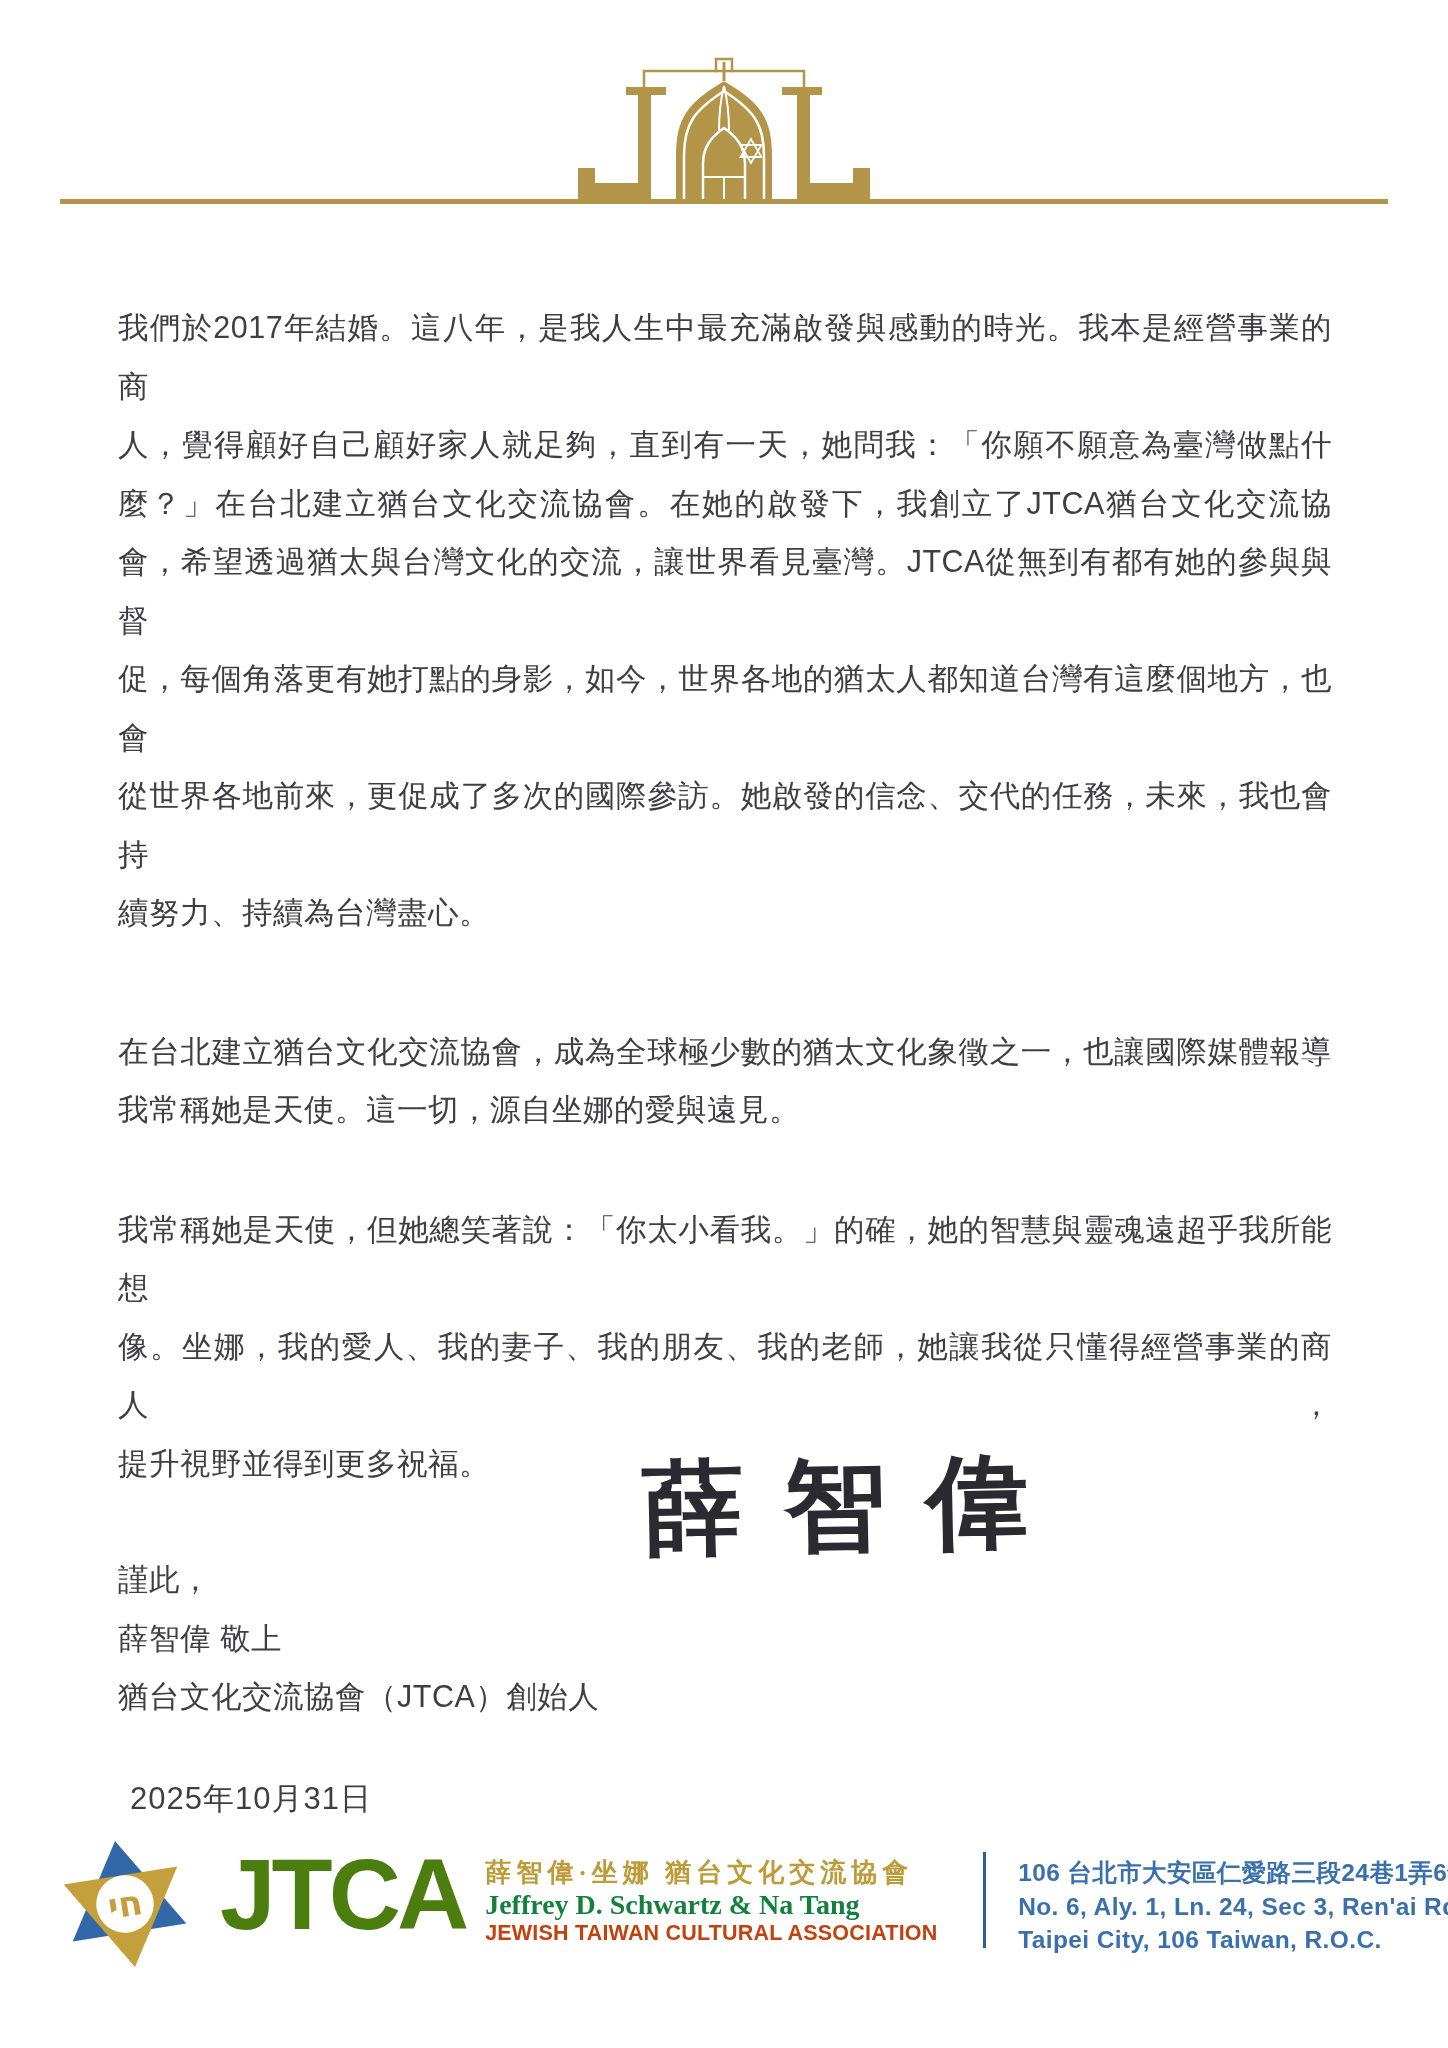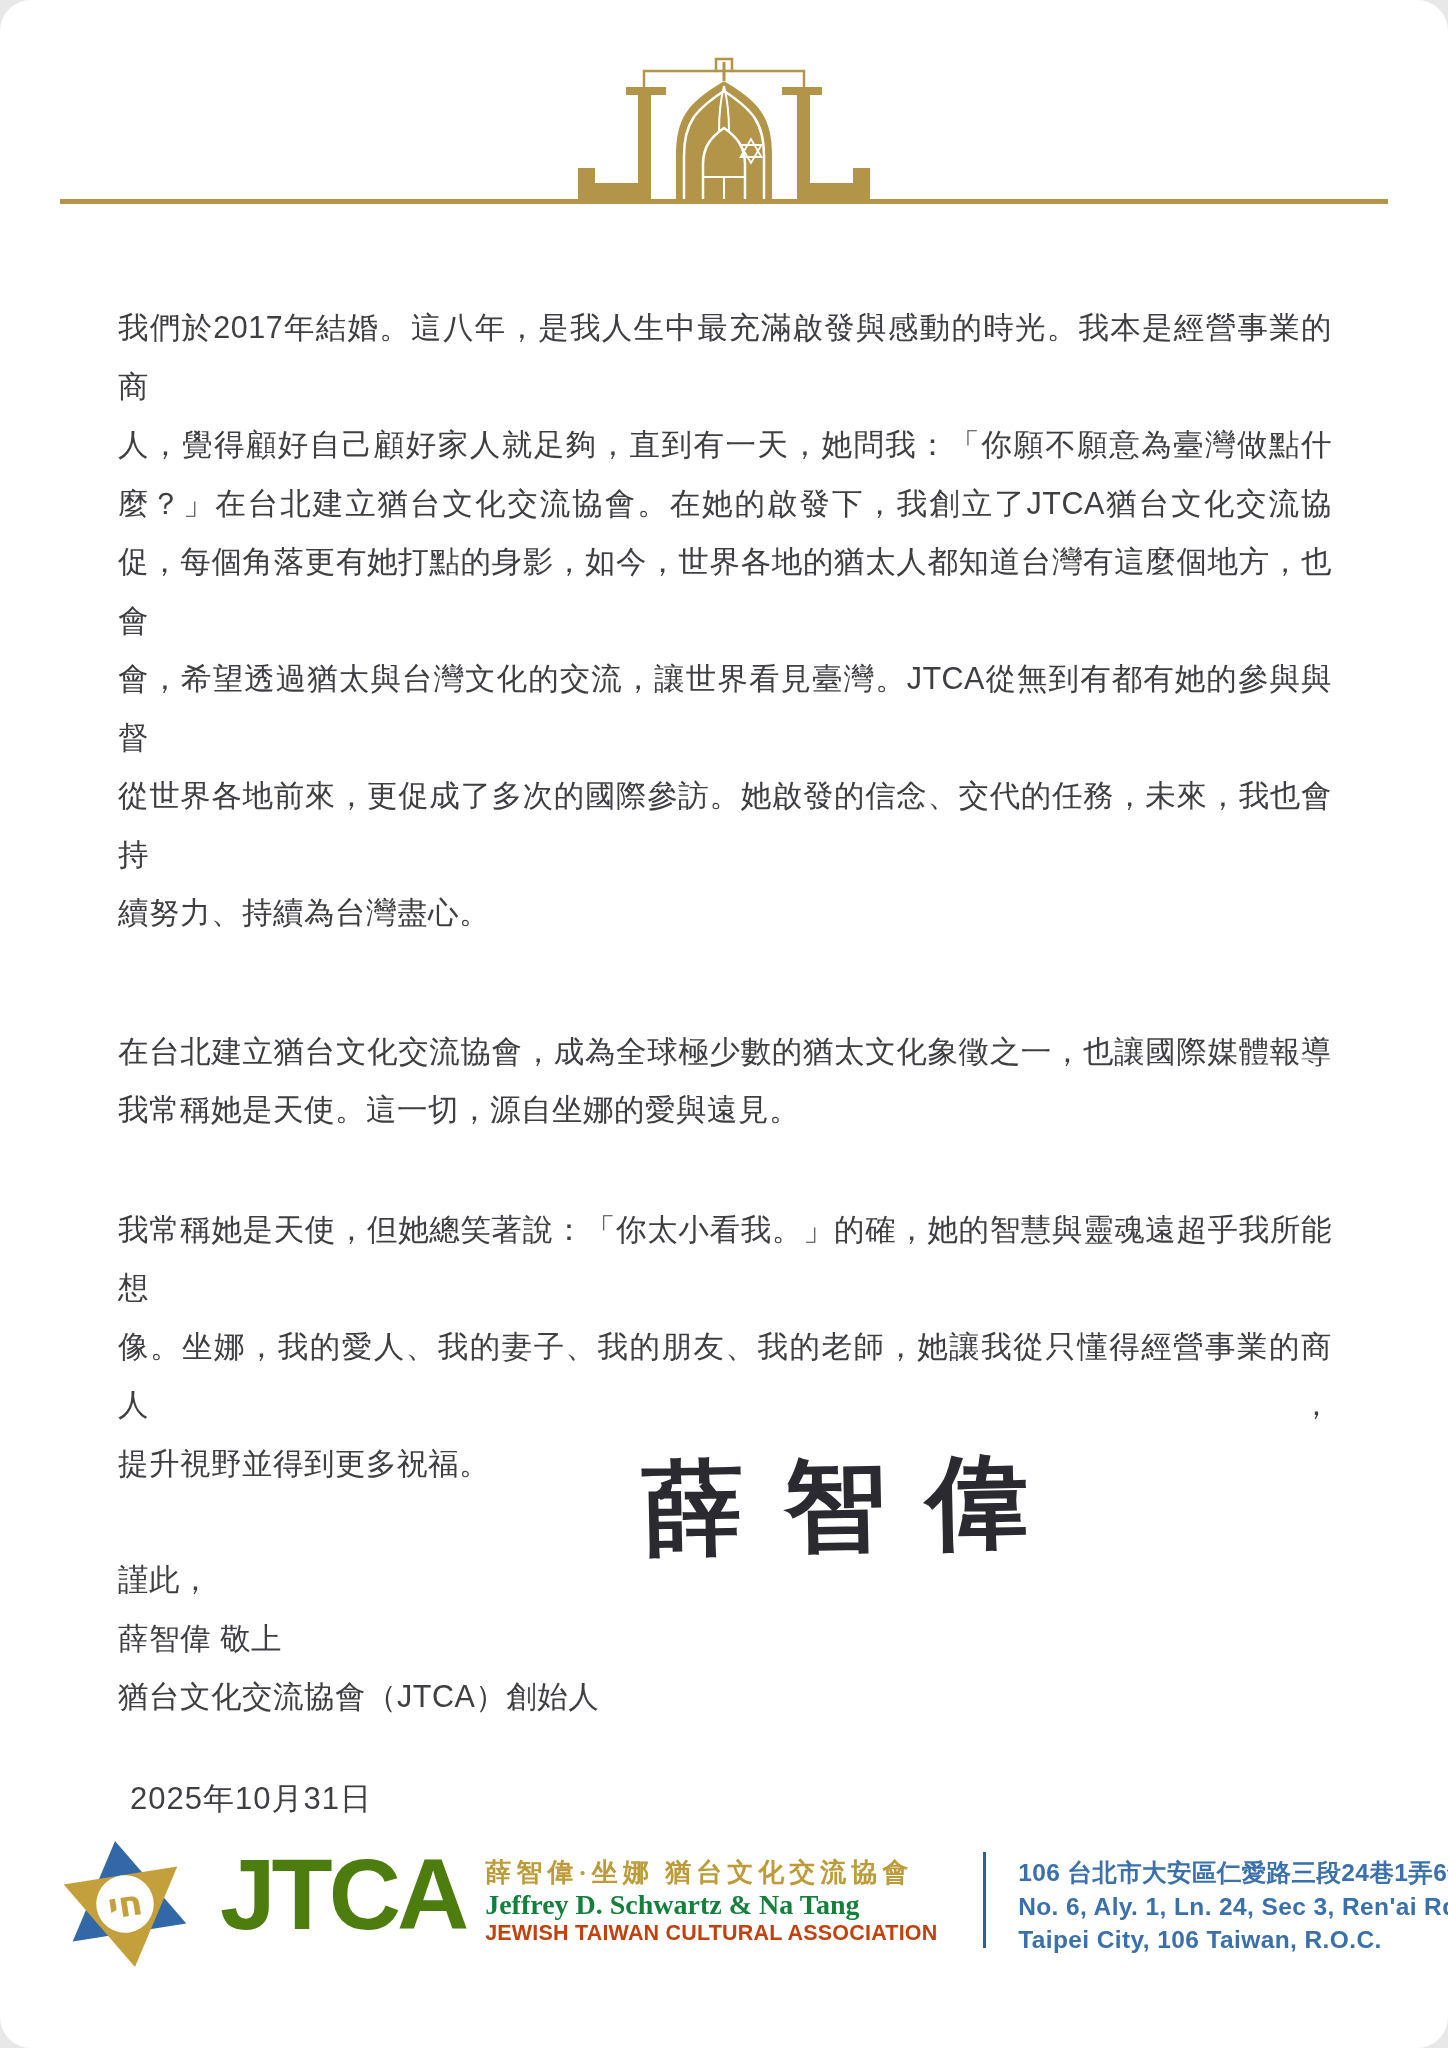--- a/index.html
+++ b/index.html
@@ -4,21 +4,20 @@
 <style>
   html,body{margin:0;padding:0;background:#e8e8e8;}
   .page{
     position:relative;
     width:1448px;height:2048px;
     margin:0 auto;
     background:#ffffff;
     overflow:hidden;
     font-family:"Liberation Sans",sans-serif;
     color:#3f3f43;
-    border-radius:31px;
   }
   
   .emblem{position:absolute;left:574px;top:56px;width:300px;height:148px;}
   .topline{position:absolute;left:60px;top:199px;width:1328px;height:5px;background:#b3954a;}
   
   .content{position:absolute;left:118px;top:298px;width:1214px;}
   .para{font-size:30.5px;line-height:58.5px;letter-spacing:0.5px;}
   .jline{text-align:justify;text-align-last:justify;}
   .jline.last{text-align:justify;text-align-last:auto;}
   .p2{margin-top:80px;}
@@ -96,22 +95,22 @@
       </g>
     </svg>
   </div>
   <div class="topline"></div>
 
   <div class="content">
     <div class="para p1">
       <div class="jline">我們於2017年結婚。這八年，是我人生中最充滿啟發與感動的時光。我本是經營事業的商</div>
       <div class="jline">人，覺得顧好自己顧好家人就足夠，直到有一天，她問我：「你願不願意為臺灣做點什</div>
       <div class="jline">麼？」在台北建立猶台文化交流協會。在她的啟發下，我創立了JTCA猶台文化交流協</div>
+      <div class="jline">會，希望透過猶太與台灣文化的交流，讓世界看見臺灣。JTCA從無到有都有她的參與與督</div>
       <div class="jline">促，每個角落更有她打點的身影，如今，世界各地的猶太人都知道台灣有這麼個地方，也會</div>
-      <div class="jline">會，希望透過猶太與台灣文化的交流，讓世界看見臺灣。JTCA從無到有都有她的參與與督</div>
       <div class="jline">從世界各地前來，更促成了多次的國際參訪。她啟發的信念、交代的任務，未來，我也會持</div>
       <div class="jline last">續努力、持續為台灣盡心。</div>
     </div>
     <div class="para p2">
       <div class="jline">在台北建立猶台文化交流協會，成為全球極少數的猶太文化象徵之一，也讓國際媒體報導</div>
       <div class="jline last">我常稱她是天使。這一切，源自坐娜的愛與遠見。</div>
     </div>
     <div class="para p3">
       <div class="jline">我常稱她是天使，但她總笑著說：「你太小看我。」的確，她的智慧與靈魂遠超乎我所能想</div>
       <div class="jline">像。坐娜，我的愛人、我的妻子、我的朋友、我的老師，她讓我從只懂得經營事業的商人，</div>

